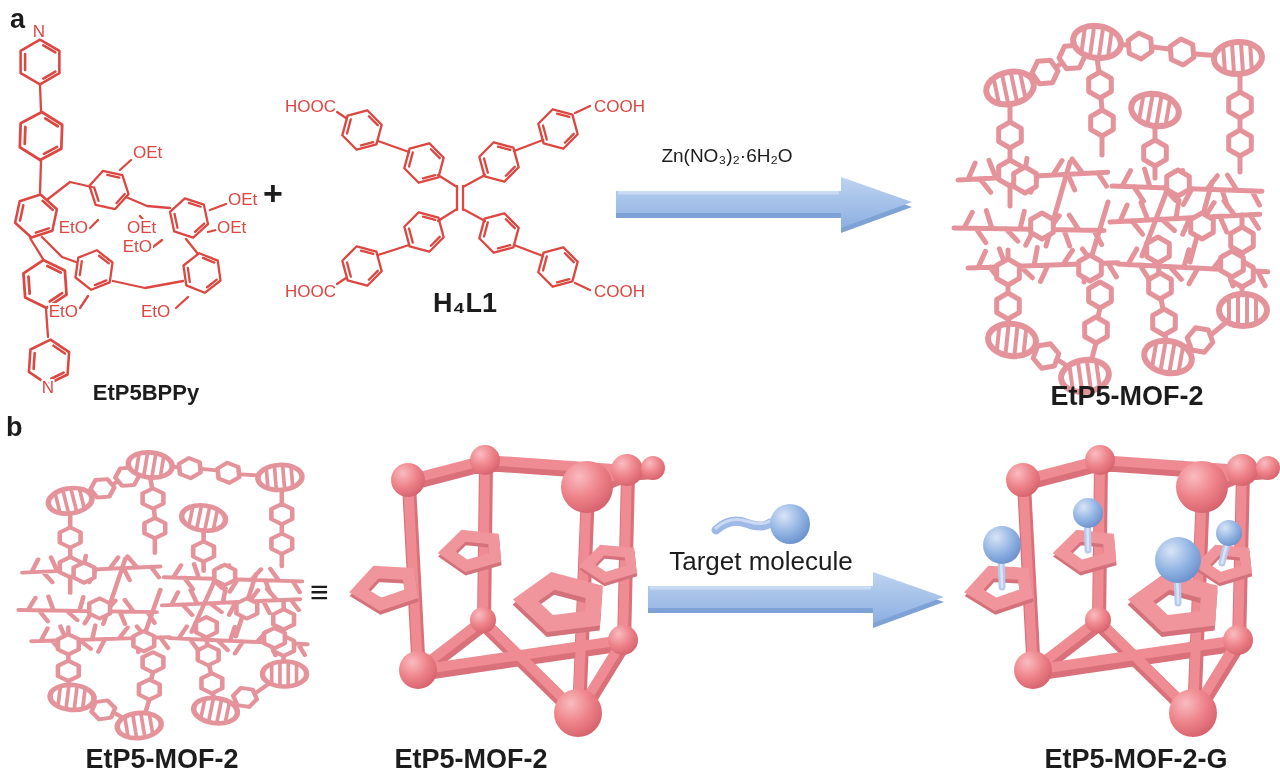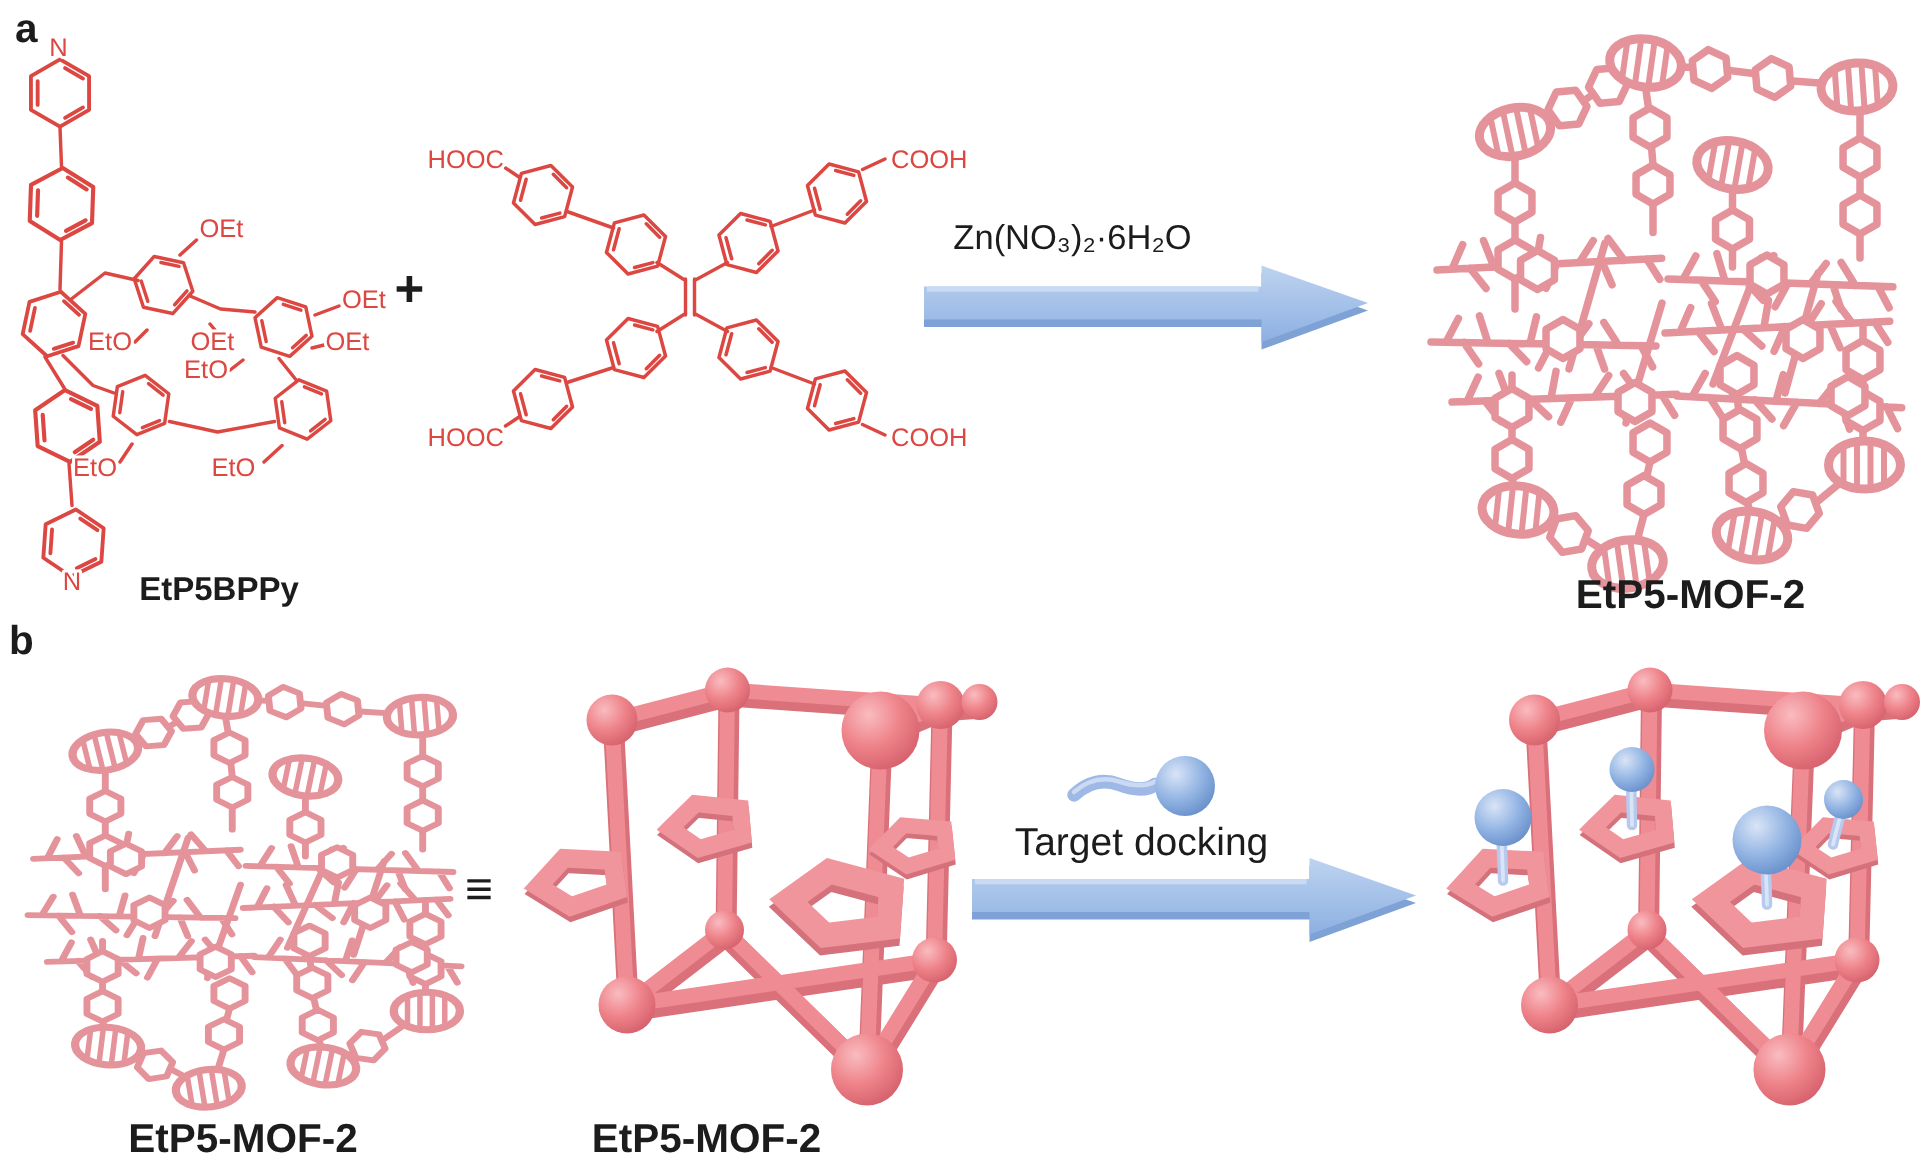--- a/index.html
+++ b/index.html
@@ -216,25 +216,27 @@
     <path d="M716,528 q14,-12 30,-7 t24,0" fill="none" stroke="#ccd9f2" stroke-width="3" stroke-linecap="round"></path>
     <circle cx="790" cy="524" r="20" fill="url(#guestG)"></circle>
   </g>
 </svg>
 
 <div class="lbl bold" style="left:10px;top:4px;font-size:27px;">a</div>
 <div class="lbl bold" style="left:6px;top:412px;font-size:27px;">b</div>
 
 <div class="lbl bold" style="left:46px;top:380px;width:200px;font-size:22px;">EtP5BPPy</div>
 <div class="lbl bold" style="left:263px;top:174px;font-size:34px;">+</div>
-
-<div class="lbl" style="left:585px;top:145px;width:260px;font-size:23px;">Zn(NO₃)₂·6H₂O</div>
+<div class="lbl bold" style="left:395px;top:288px;width:140px;font-size:27px;">H₄L1</div>
+
+<div class="lbl" style="left:597px;top:145px;width:260px;font-size:19px;">Zn(NO₃)₂·6H₂O</div>
 
 <div class="lbl bold" style="left:1027px;top:381px;width:200px;font-size:27px;">EtP5-MOF-2</div>
 
 <div class="lbl bold" style="left:62px;top:744px;width:200px;font-size:27px;">EtP5-MOF-2</div>
 <div class="lbl bold" style="left:310px;top:574px;font-size:32px;">≡</div>
 <div class="lbl bold" style="left:371px;top:744px;width:200px;font-size:27px;">EtP5-MOF-2</div>
 
-<div class="lbl" style="left:631px;top:546px;width:260px;font-size:26px;">Target docking</div>
-
+<div class="lbl" style="left:631px;top:546px;width:260px;font-size:26px;">Target molecule</div>
+
+<div class="lbl bold" style="left:1036px;top:744px;width:200px;font-size:27px;">EtP5-MOF-2-G</div>
 
 </div>
 
 </body></html>

